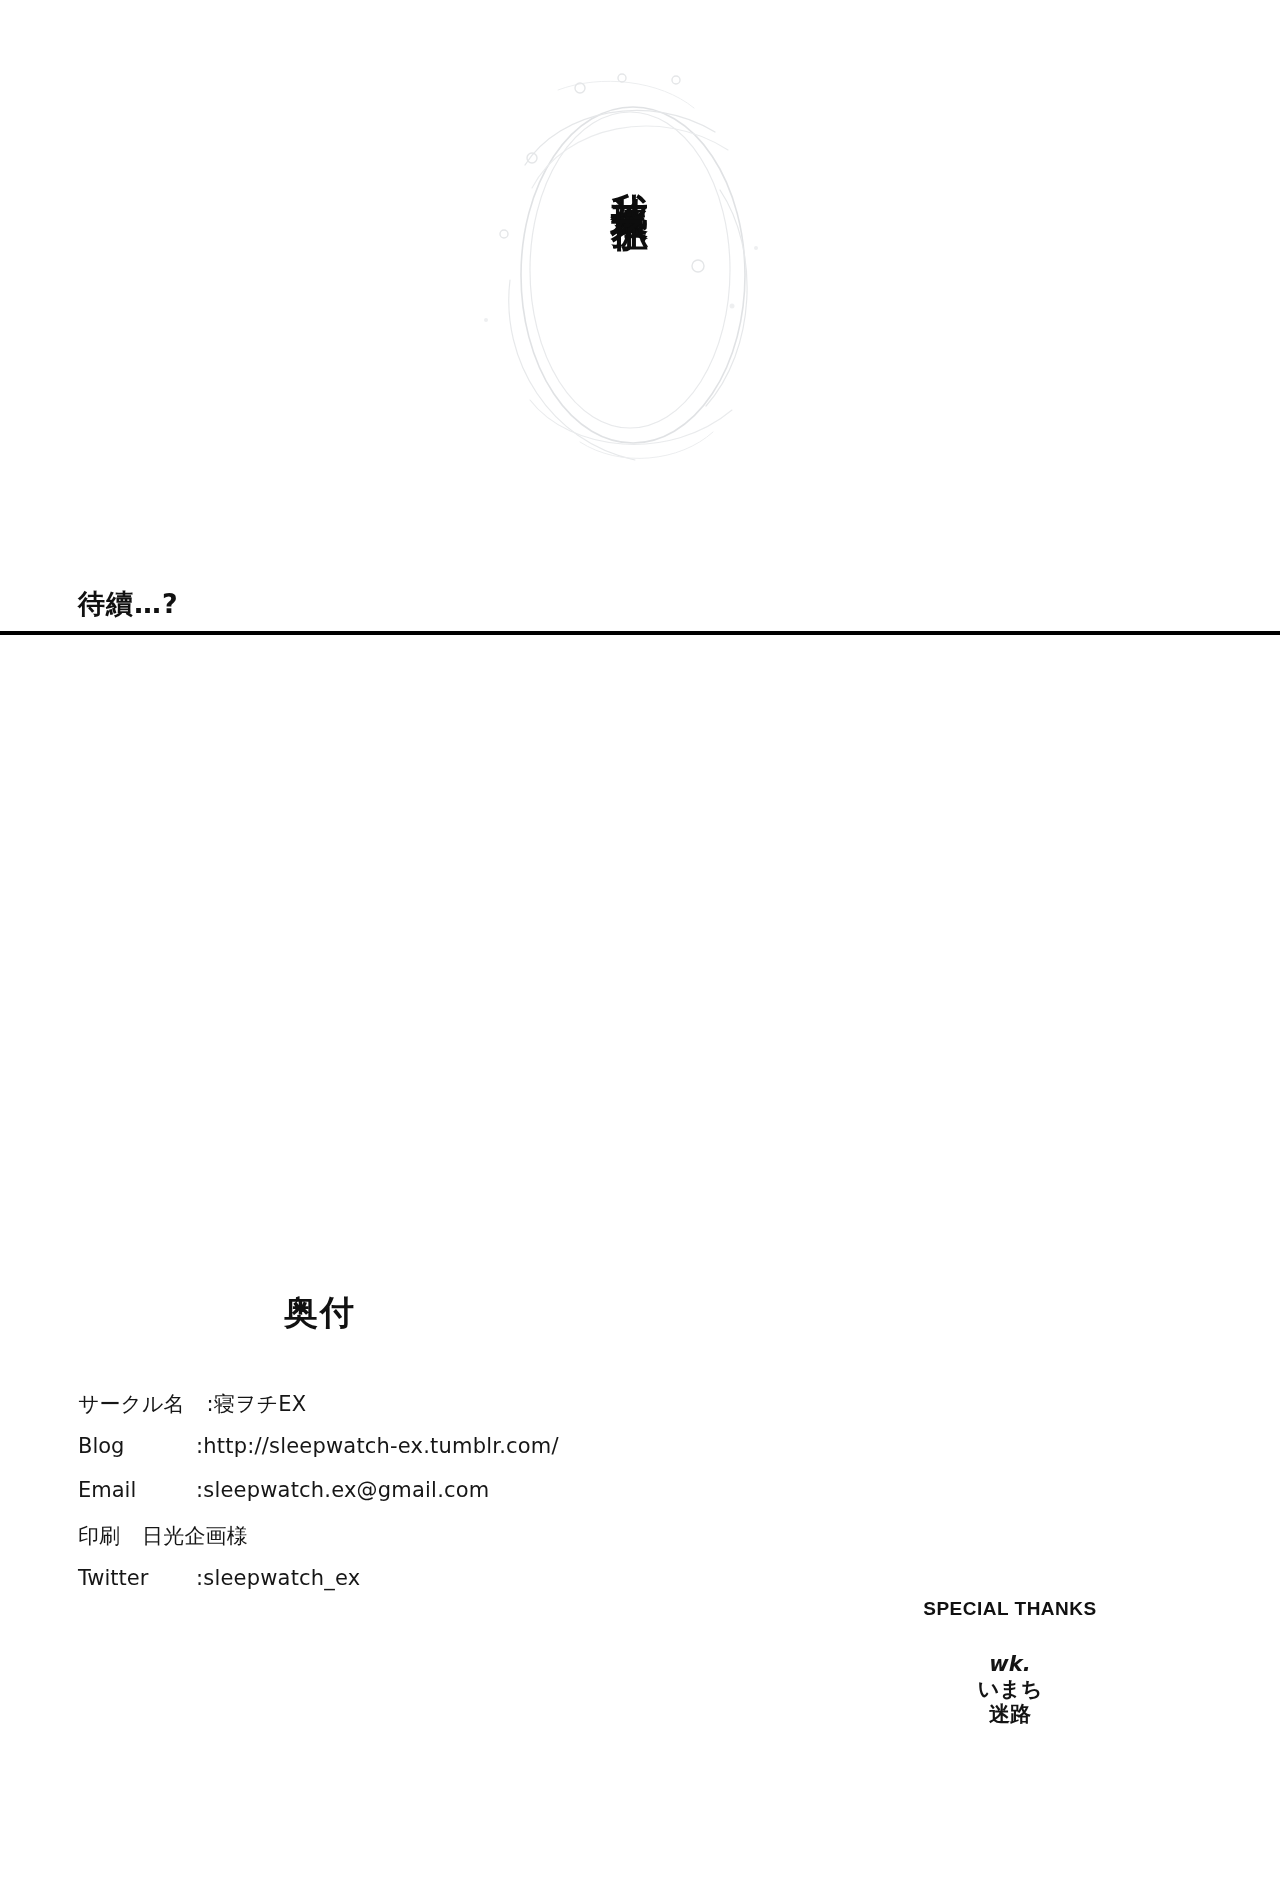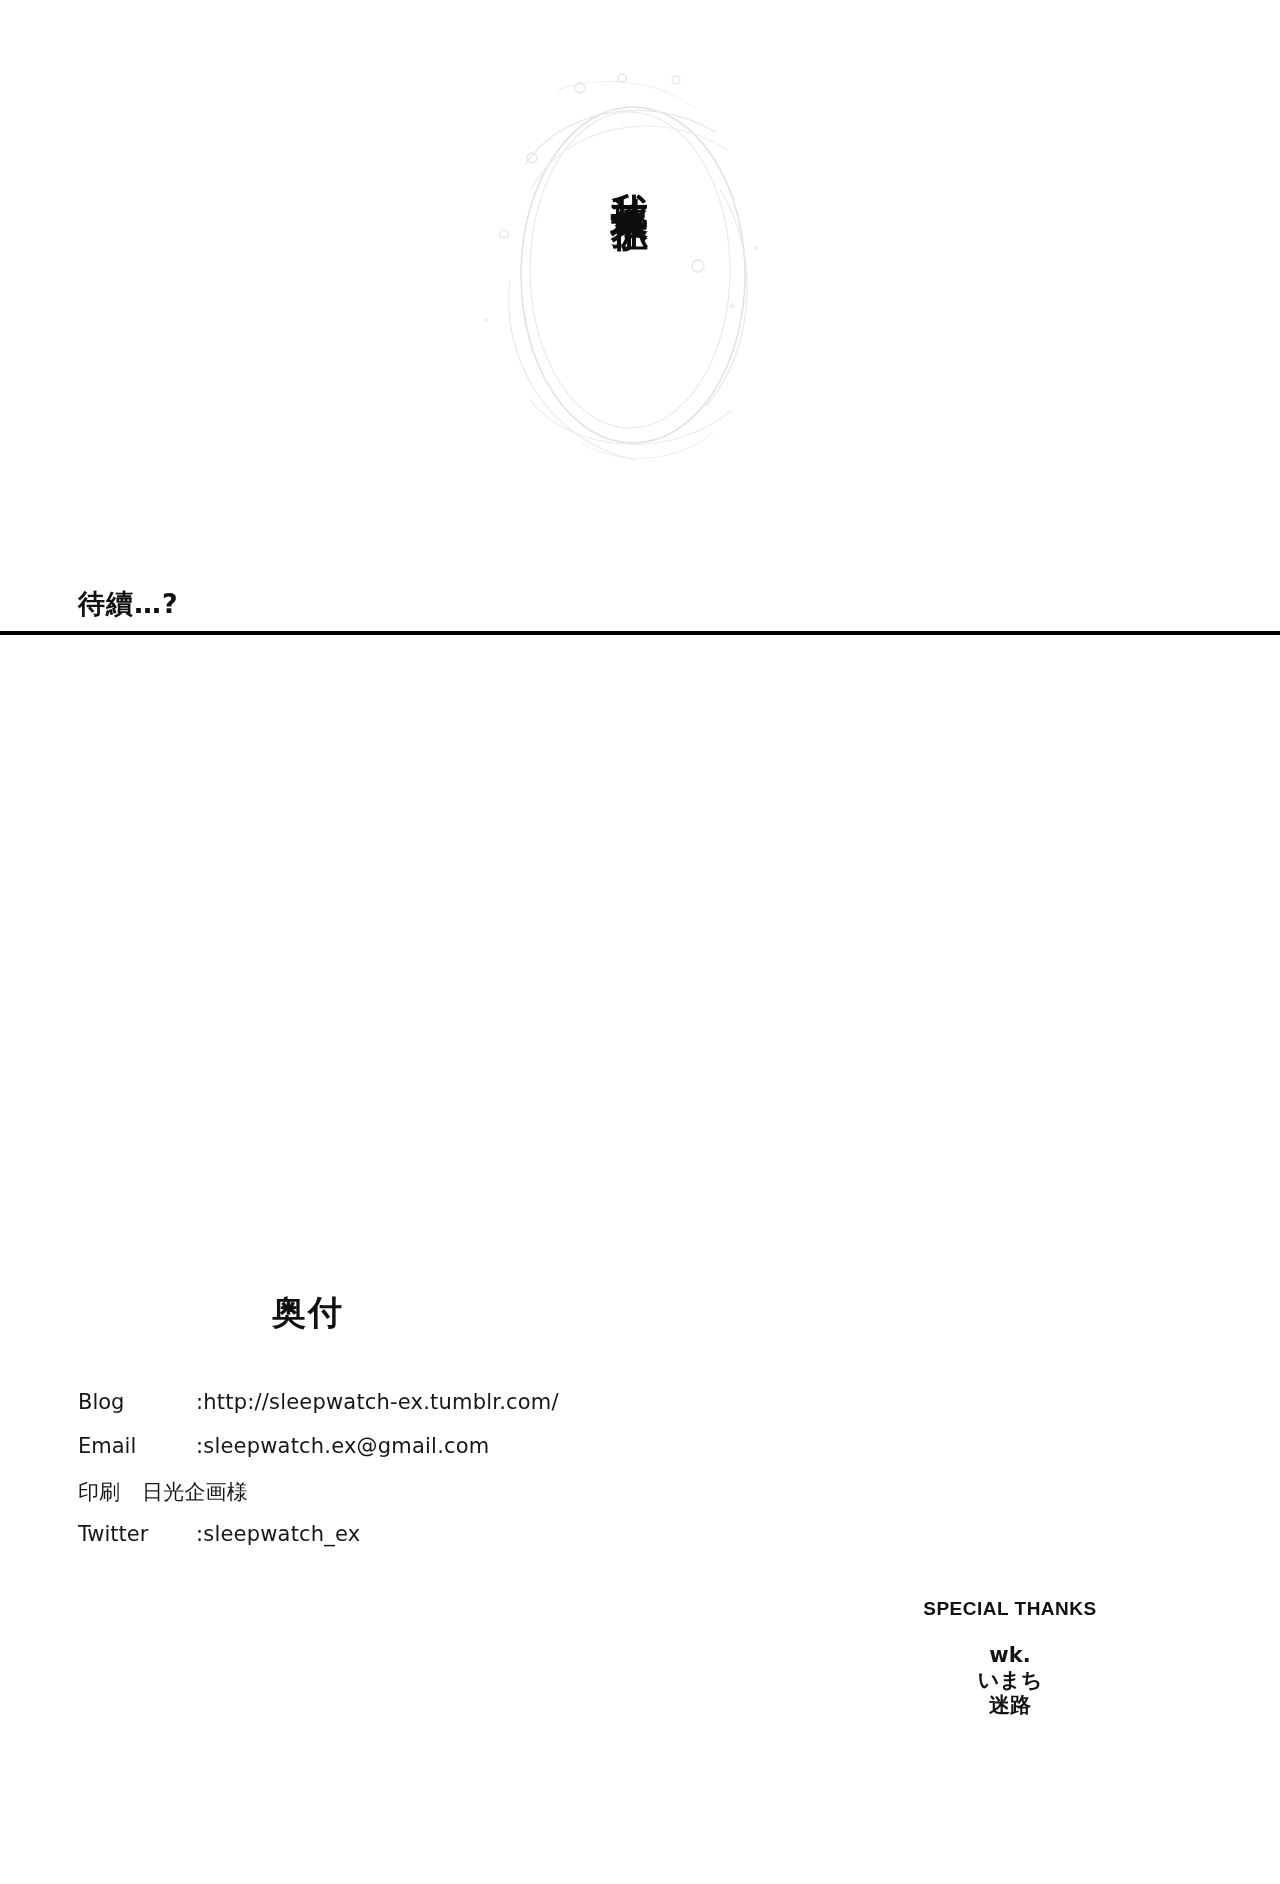--- a/index.html
+++ b/index.html
@@ -79,21 +79,21 @@
   
   #colophon {
     position: absolute;
     left: 0;
     top: 1290px;
     width: 1280px;
   }
 
   #colophon-heading {
     position: absolute;
-    left: 272px;
+    left: 284px;
     top: 0px;
     font-family: "DejaVu Sans", "Liberation Sans", sans-serif;
     font-size: 34px;
     font-weight: 700;
     letter-spacing: 2px;
     color: #111111;
     white-space: nowrap;
   }
 
   #colophon-lines {
@@ -142,21 +142,21 @@
     white-space: nowrap;
   }
   .thanks-name {
     font-family: "DejaVu Sans", "Liberation Sans", sans-serif;
     font-size: 21px;
     font-weight: 700;
     color: #141414;
     line-height: 1.18;
     white-space: nowrap;
   }
-  .thanks-name.first { margin-top: 23px; }
+  .thanks-name.first { margin-top: 32px; font-style: italic; }
 
   
   #page-edge-mark {
     position: absolute;
     left: -6px;
     top: 1842px;
     font-family: "Liberation Sans", sans-serif;
     font-size: 19px;
     color: #2a2a2a;
   }
@@ -202,20 +202,24 @@
   <div id="panel-divider"></div>
 </div>
 
 <div id="colophon">
 
   <div id="colophon-heading">奥付</div>
 
   <div id="colophon-lines">
 
 
+    <div class="colo-row single">
+      <span class="colo-label">サークル名</span>
+      <span class="colo-value">:寝ヲチEX</span>
+    </div>
 
 
     <div class="colo-row">
       <span class="colo-label">Blog</span>
       <span class="colo-value">:http://sleepwatch-ex.tumblr.com/</span>
     </div>
 
     <div class="colo-row">
       <span class="colo-label">Email</span>
       <span class="colo-value">:sleepwatch.ex@gmail.com</span>

